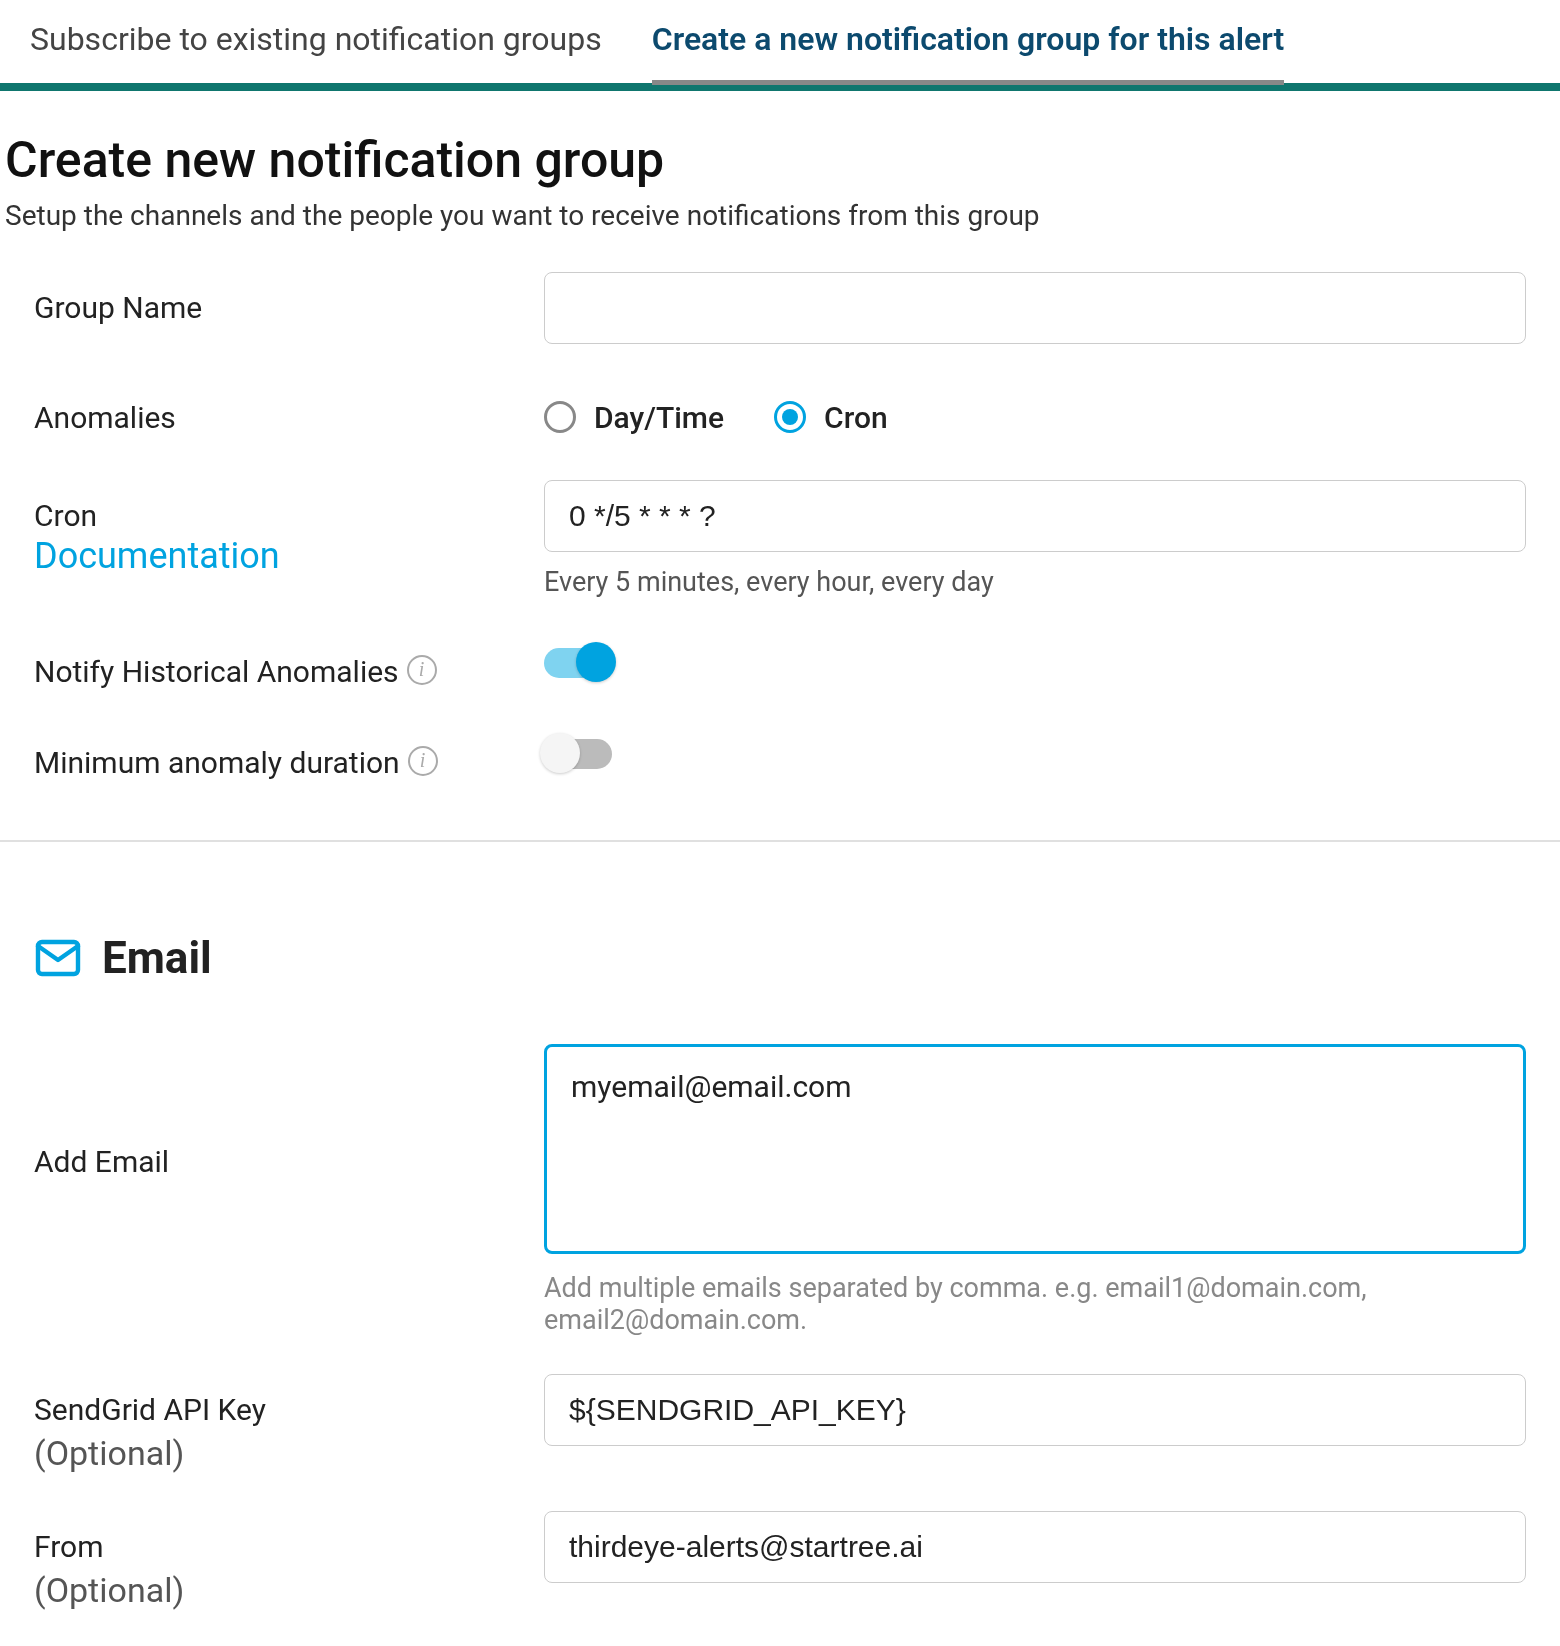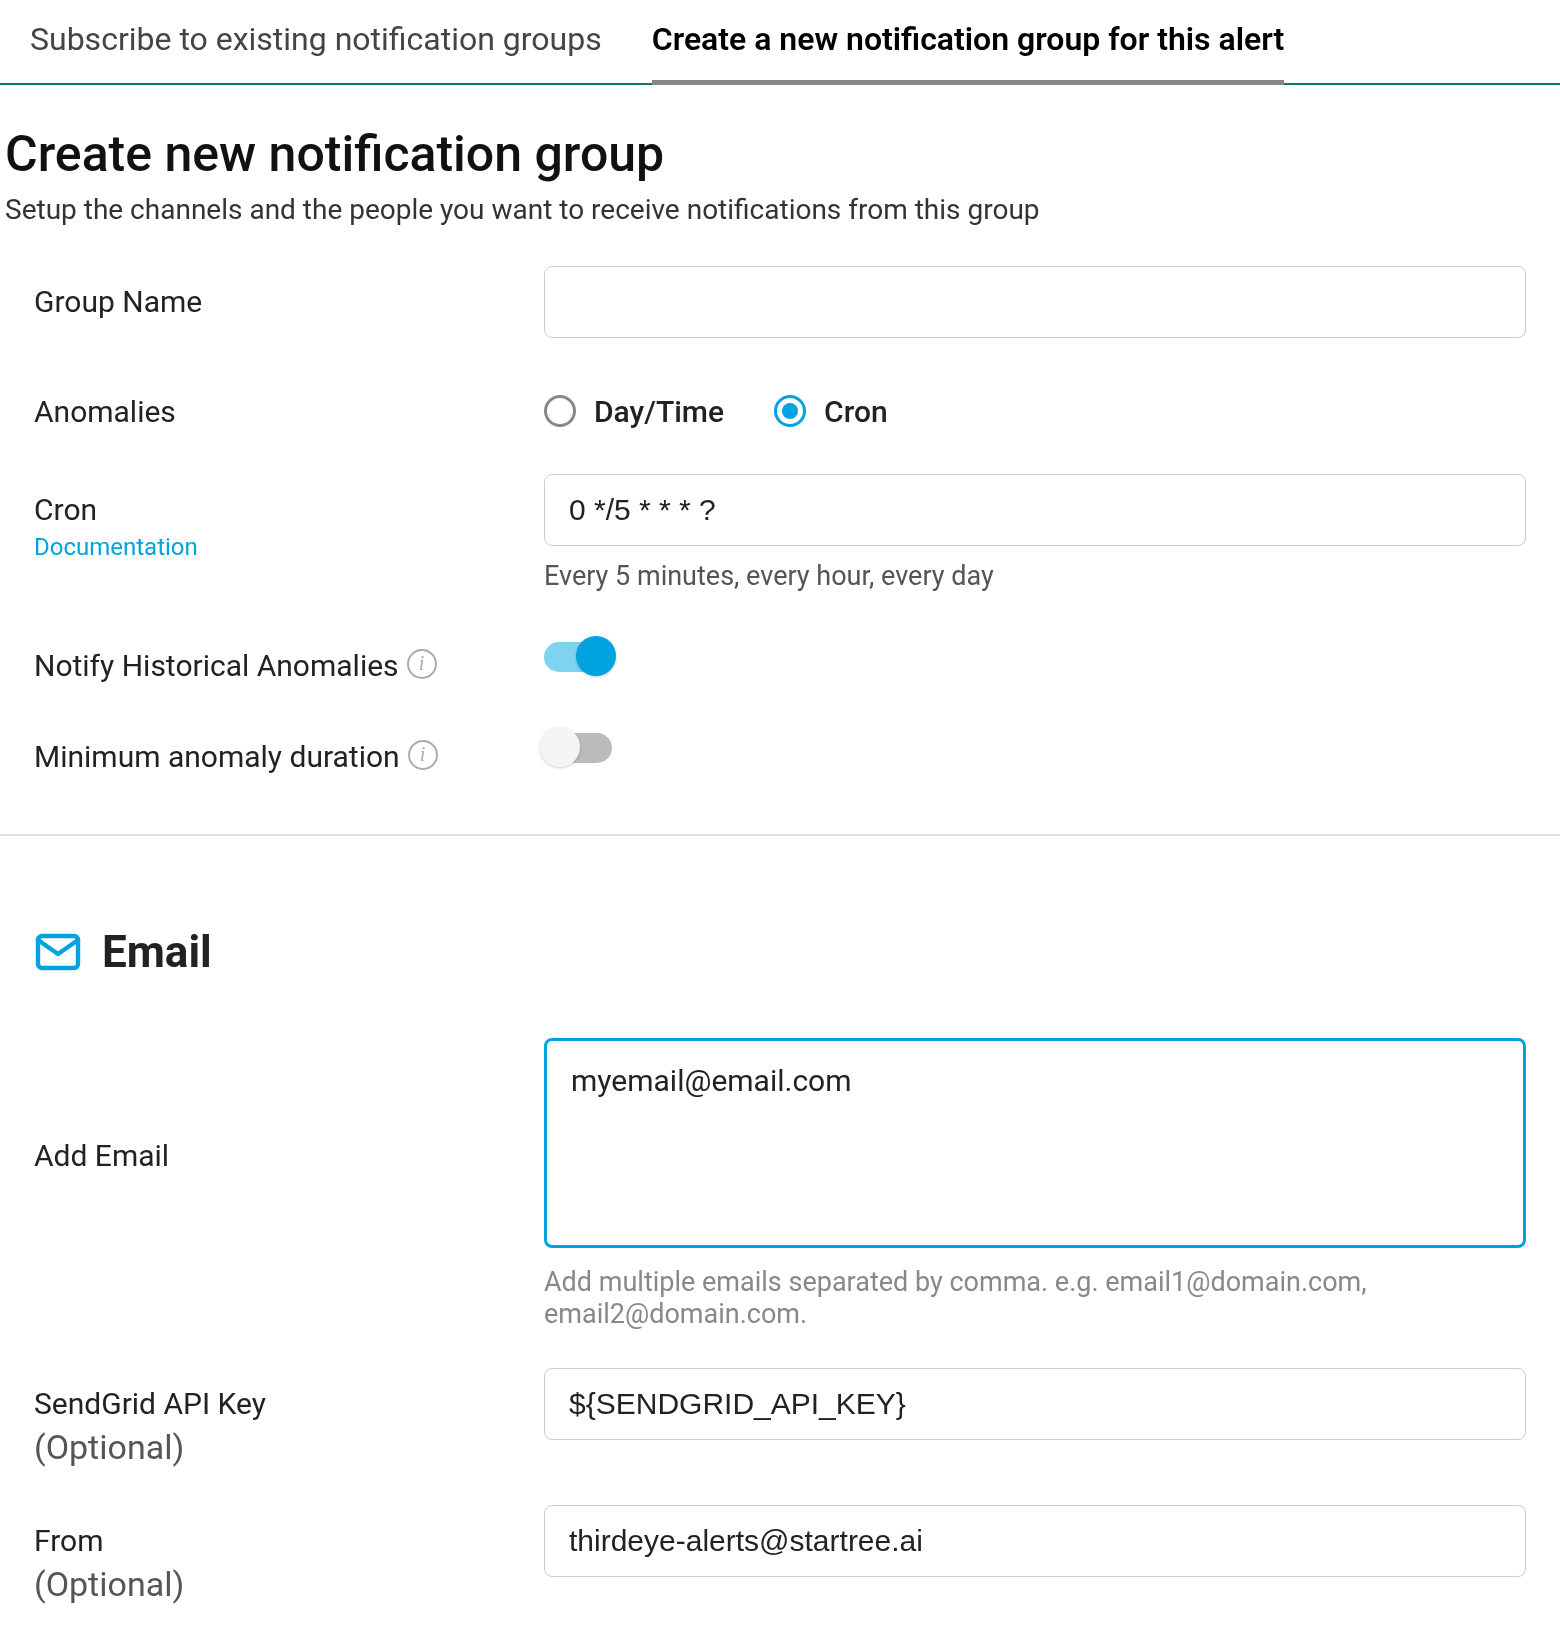--- a/index.html
+++ b/index.html
@@ -6,32 +6,32 @@
   body {
     font-family: -apple-system, BlinkMacSystemFont, "Segoe UI", Roboto, Helvetica, Arial, sans-serif;
     background: #fff;
     color: #111;
     width: 1560px;
   }
   .tabs {
     display: flex;
     gap: 50px;
     padding: 20px 30px 0 30px;
-    border-bottom: 2px solid #0f766e;
+    border-bottom: 8px solid #0f766e;
   }
   .tab {
     font-size: 32px;
     color: #444;
     padding-bottom: 22px;
     cursor: pointer;
     white-space: nowrap;
   }
   .tab.active {
     font-weight: 600;
-    color: #000000;
+    color: #0c4a6e;
     border-bottom: 5px solid #888;
     margin-bottom: -2px;
   }
   .page-title {
     font-size: 50px;
     font-weight: 500;
     color: #111;
     padding: 40px 11px 10px 5px;
   }
   .page-subtitle {
@@ -74,21 +74,21 @@
   .helper-text {
     font-size: 27px;
     color: #555;
     margin-top: 14px;
   }
   .helper-text.gray {
     color: #888;
   }
   .link {
     color: #00a3e0;
-    font-size: 24px;
+    font-size: 36px;
     cursor: pointer;
     margin-top: 2px;
     display: inline-block;
   }
   .radio-group {
     display: flex;
     gap: 50px;
     align-items: center;
     height: 60px;
     padding-top: 10px;

